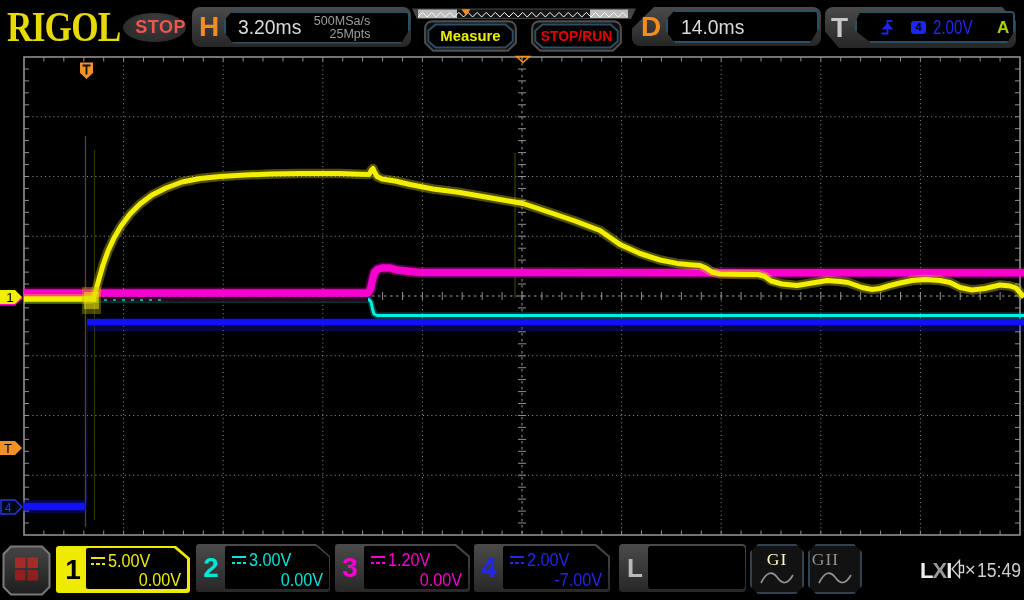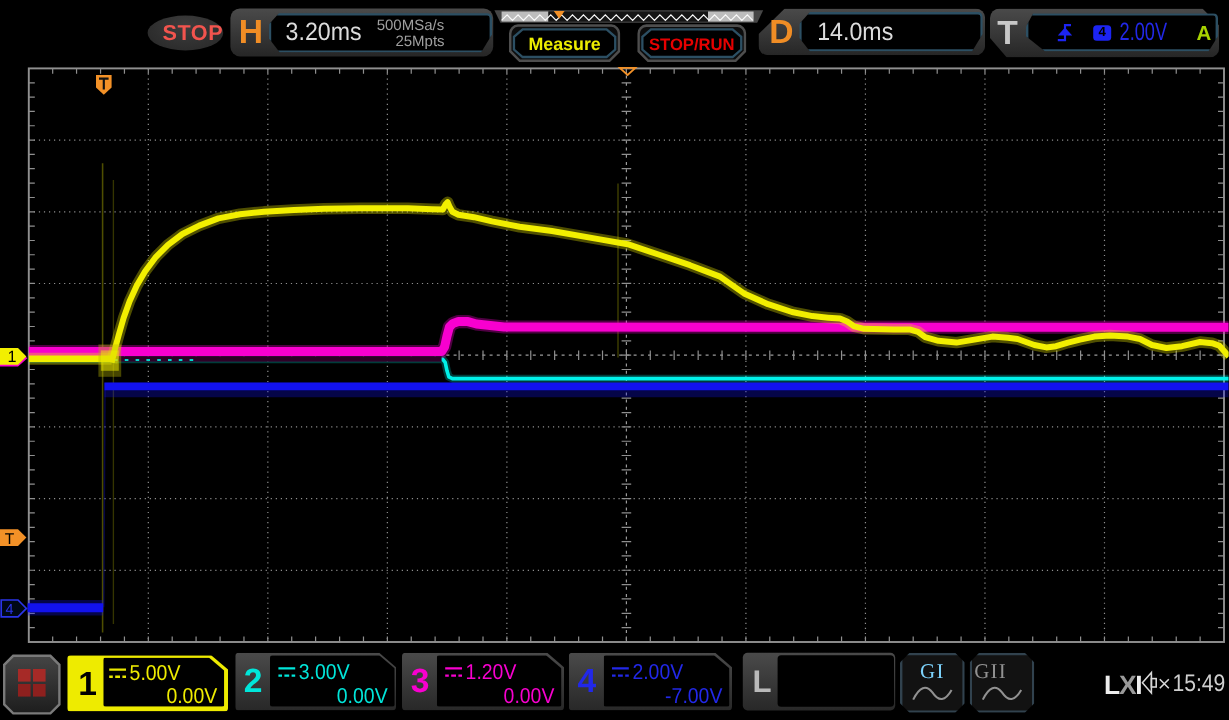--- a/index.html
+++ b/index.html
@@ -69,20 +69,23 @@
   <text x="8" y="511.5" font-size="12" fill="#2a35e8" text-anchor="middle">4</text>
 </g>
 
 <g>
   <polygon points="80,62.5 93,62.5 93,73 86.5,79 80,73" fill="#f39127"></polygon>
   <path d="M82.5 65.5 H90.5 M86.5 65.5 V74.5" stroke="#111" stroke-width="1.8" fill="none"></path>
   <polygon points="516.5,56.5 529.5,56.5 523,62.5" fill="none" stroke="#f39127" stroke-width="1.5"></polygon>
 </g>
 </svg>
 
+<div class="abs" style="left:7px;top:12px;width:112px;height:31px;overflow:visible">
+  <div style="font-family:'Liberation Serif',serif;font-weight:bold;font-size:42px;line-height:31px;color:#e6da00;transform:scale(0.84,1.0);transform-origin:0 50%;white-space:nowrap;letter-spacing:-1px">RIGOL</div>
+</div>
 <div class="abs" style="left:123px;top:13px;width:63px;height:29px;background:radial-gradient(ellipse at 50% 30%,#3d3d3d,#262626);border-radius:50%;text-align:right;line-height:29px;color:#f2544e;font-weight:bold;font-size:18px;letter-spacing:0.5px;">STOP</div>
 
 <div class="obox" style="left:192px;top:7px;width:219px;height:40px;"></div>
 <div class="abs" style="left:199px;top:7px;width:26px;height:40px;line-height:40px;color:#f08d25;font-weight:bold;font-size:28px;">H</div>
 <div class="ibox" style="left:224px;top:10.5px;width:186px;height:33px;border-radius:4px;clip-path:polygon(9px 0,100% 0,100% 55%,calc(100% - 9px) 100%,9px 100%,0 65%,0 30%)"></div>
 <div class="abs" style="left:238px;top:13px;width:80px;height:28px;line-height:28px;color:#dcdcdc;font-size:21px;transform:scale(0.92,1);transform-origin:0 50%;">3.20ms</div>
 <div class="abs" style="left:294px;top:15px;width:96px;text-align:center;color:#9f9f9f;font-size:12.5px;line-height:12px;">500MSa/s</div>
 <div class="abs" style="left:302px;top:28px;width:96px;text-align:center;color:#9f9f9f;font-size:12.5px;line-height:12px;">25Mpts</div>
 
 <svg class="abs" style="left:411px;top:8px" width="226" height="12" viewBox="0 0 226 12">
@@ -170,21 +173,21 @@
       <path d="M1 2 H15 M1 8 H4 M6 8 H10 M12 8 H15" stroke="#2228e8" stroke-width="2" fill="none"></path>
     </svg>
 <div class="abs" style="left:527px;top:550px;color:#2228e8;font-size:18px;transform:scale(0.9,1);transform-origin:0 50%;">2.00V</div>
 <div class="abs" style="left:503px;top:570px;width:99px;text-align:right;color:#2228e8;font-size:18px;transform:scale(0.9,1);transform-origin:100% 50%;">-7.00V</div>
 
 <div class="abs" style="left:619px;top:544px;width:127px;height:48px;background:linear-gradient(#4a4a4a,#282828);border-radius:4px;"></div>
 <div class="abs" style="left:622px;top:544px;width:26px;height:48px;line-height:48px;text-align:center;color:#b9b9b9;font-weight:bold;font-size:26px;">L</div>
 <div class="abs" style="left:648px;top:546px;width:97px;height:43px;background:#000;border-radius:3px;"></div>
 
 <div class="abs" style="left:750px;top:544px;width:54px;height:50px;background:#121212;border:2px solid #31424e;border-radius:6px;box-sizing:border-box;clip-path:polygon(8px 0,calc(100% - 8px) 0,100% 8px,100% calc(100% - 8px),calc(100% - 8px) 100%,8px 100%,0 calc(100% - 8px),0 8px);"></div>
-<div class="abs" style="left:750px;top:549px;width:54px;text-align:center;color:#7dd3fc;font-family:'Liberation Serif',serif;font-size:17.5px;letter-spacing:1px;">GI</div>
+<div class="abs" style="left:750px;top:549px;width:54px;text-align:center;color:#fef9c3;font-family:'Liberation Serif',serif;font-size:17.5px;letter-spacing:1px;">GI</div>
 <svg class="abs" style="left:758px;top:568px" width="38" height="22" viewBox="0 0 38 22">
       <path d="M3 15 Q 11 -1 19 9 Q 27 21 35 7" fill="none" stroke="#919191" stroke-width="1.7"></path>
     </svg>
 <div class="abs" style="left:808px;top:544px;width:54px;height:50px;background:#121212;border:2px solid #31424e;border-radius:6px;box-sizing:border-box;clip-path:polygon(8px 0,calc(100% - 8px) 0,100% 8px,100% calc(100% - 8px),calc(100% - 8px) 100%,8px 100%,0 calc(100% - 8px),0 8px);"></div>
 <div class="abs" style="left:808px;top:549px;width:35px;text-align:center;color:#919191;font-family:'Liberation Serif',serif;font-size:17.5px;letter-spacing:1px;">GII</div>
 <svg class="abs" style="left:816px;top:568px" width="38" height="22" viewBox="0 0 38 22">
       <path d="M3 15 Q 11 -1 19 9 Q 27 21 35 7" fill="none" stroke="#919191" stroke-width="1.7"></path>
     </svg>
 
 <div class="abs" style="left:920px;top:558px;font-weight:bold;font-size:22px;letter-spacing:-1px;color:#ededed;"><span>L</span><span style="color:#9a9a9a">X</span><span>I</span></div>

